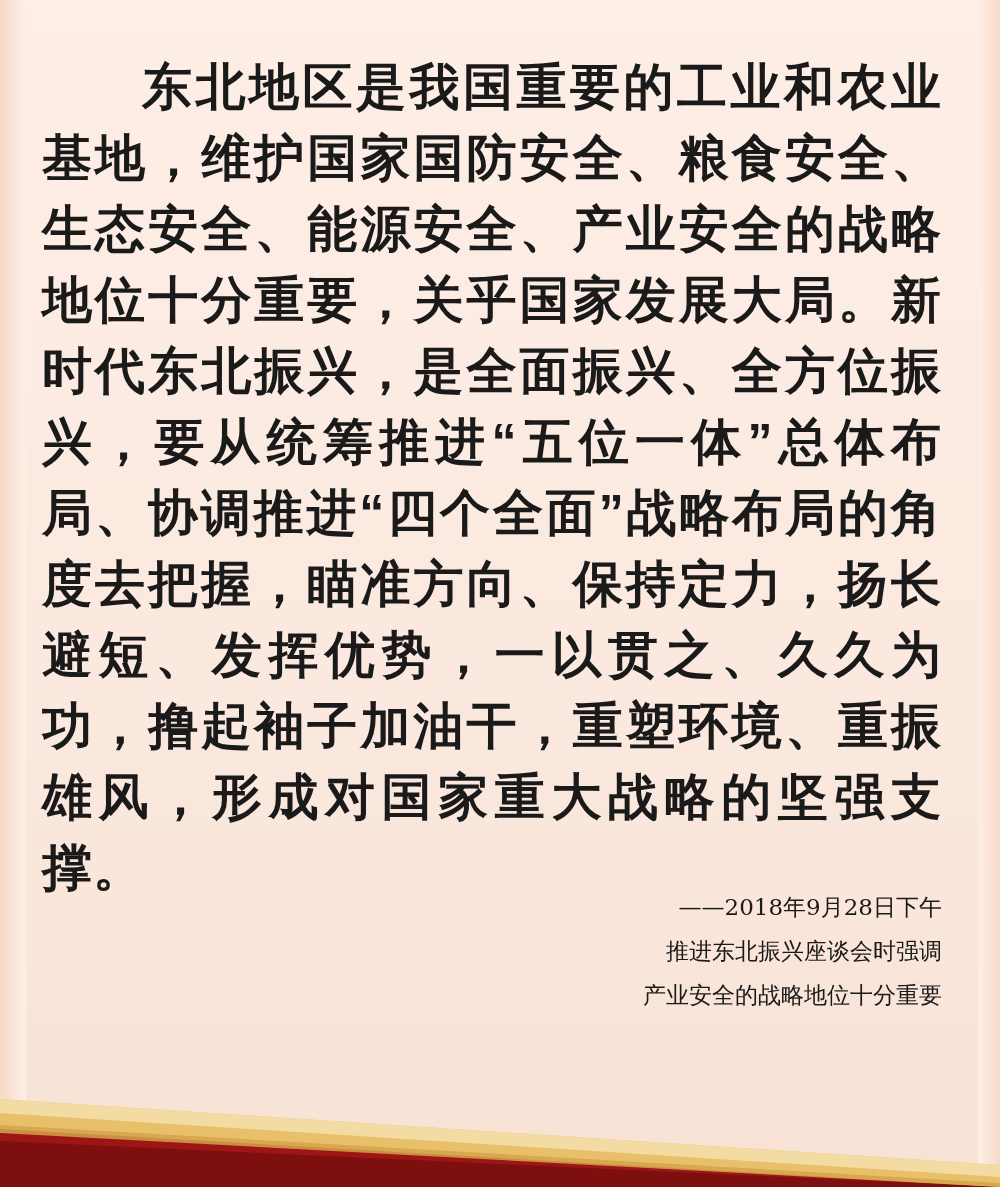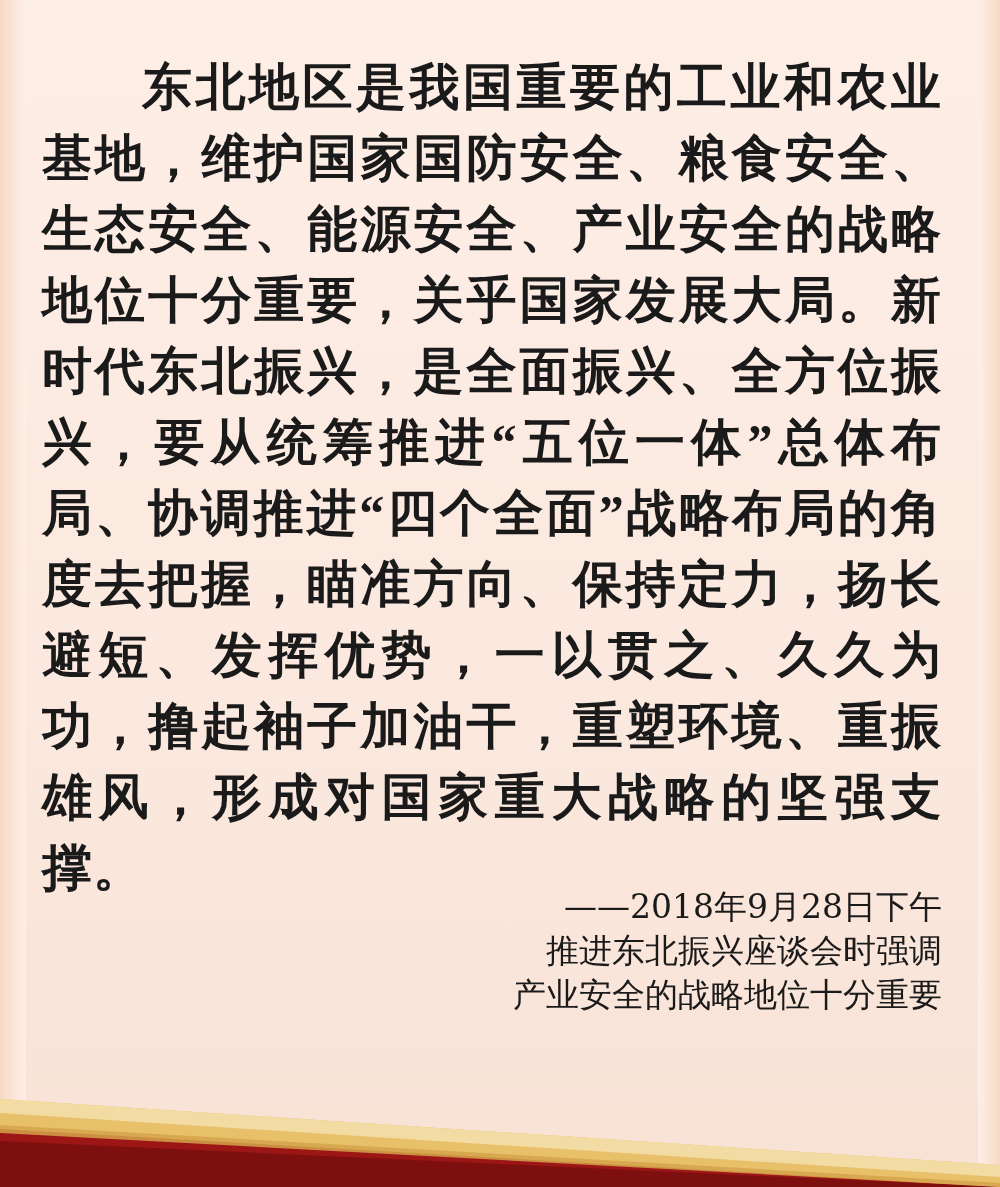--- a/index.html
+++ b/index.html
@@ -46,32 +46,32 @@
   }
   .quote-text {
     font-size: 50px;
     line-height: 71px;
     font-weight: 700;
     color: #1a1a1a;
     text-align: justify;
     text-align-last: left;
     text-indent: 100px;
     letter-spacing: 1px;
-    font-family: Liberation Serif, serif;
+    font-family: Liberation Sans, sans-serif;
   }
 
   .attribution {
     position: absolute;
     right: 58px;
     top: 885px;
     width: 460px;
     text-align: right;
   }
   .attrib-line {
-    font-size: 33px;
+    font-size: 23px;
     line-height: 44px;
     color: #1a1a1a;
     font-family: "DejaVu Serif", "Liberation Serif", serif;
     white-space: nowrap;
   }
 
   
   .ribbon {
     position: absolute;
     left: 0;

